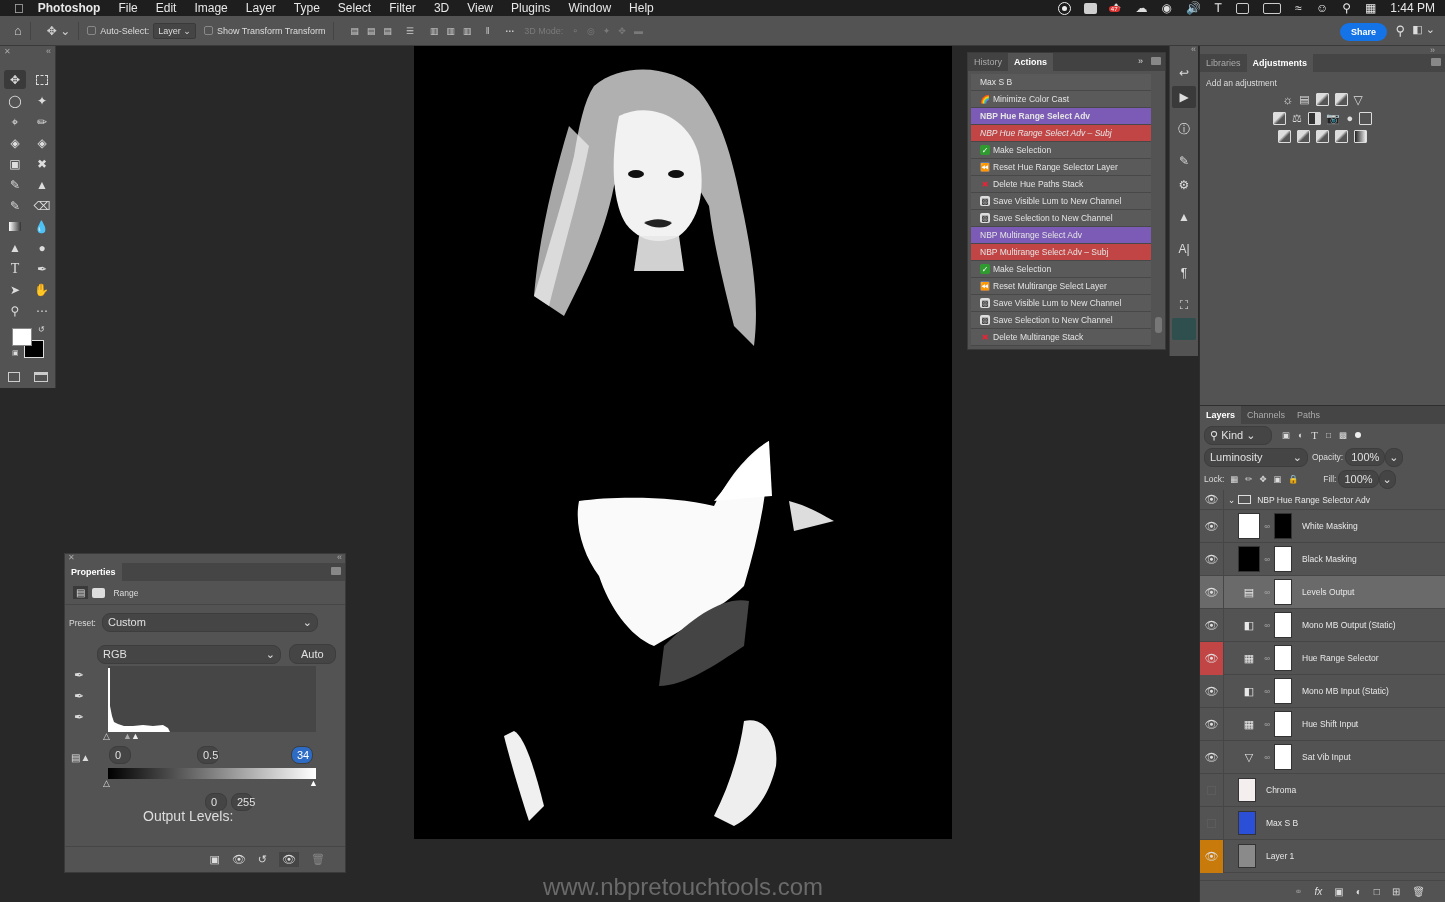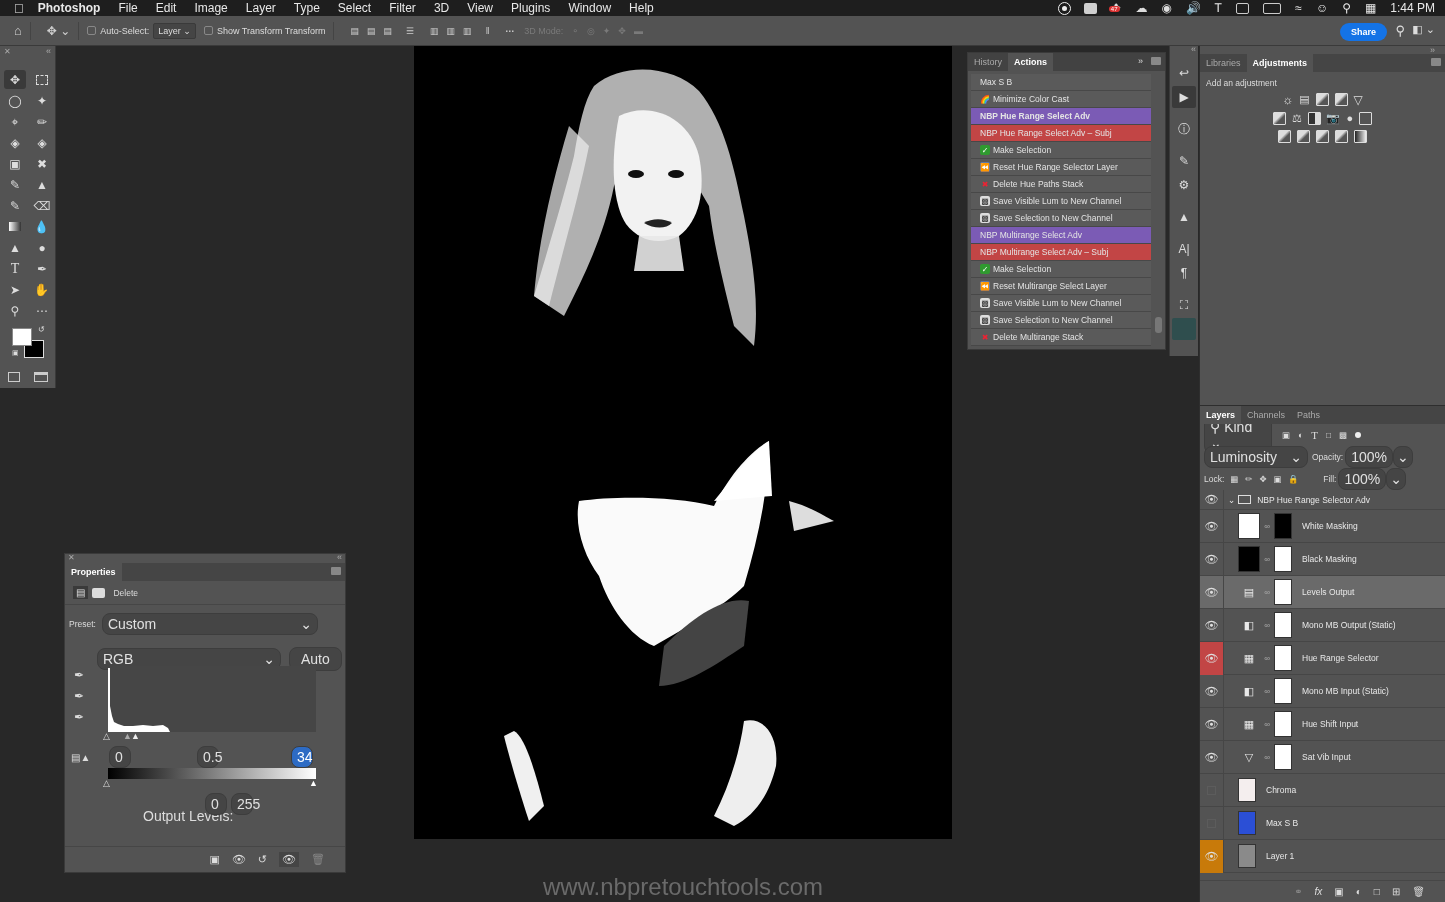--- a/index.html
+++ b/index.html
@@ -44,21 +44,21 @@
   .adjrow{display:flex;gap:6px;justify-content:center;margin-top:5px}
   .adjic{width:13px;height:13px;border:1px solid #ddd;border-radius:1px;background:linear-gradient(135deg,#ddd 40%,#555 60%)}
   
   #layers{left:1200px;top:405px;width:292px;height:497px;background:#535353;border-top:1px solid #2e2e2e}
   .lrow{height:33px;border-bottom:1px solid #464646;display:flex;align-items:center;position:relative;font-size:8.5px;color:#e8e8e8}
   .eye{width:24px;height:33px;display:flex;align-items:center;justify-content:center;border-right:1px solid #464646;color:#ddd;font-size:11px}
   .thumb{width:22px;height:26px;border:1px solid #333;background:#fff}
   .link{width:8px;text-align:center;color:#aaa;font-size:8px;margin:0 3px}
   
   #props{left:64px;top:553px;width:282px;height:320px;background:#535353;border:1px solid #3a3a3a}
-  .field{background:#454545;border:1px solid #3d3d3d;border-radius:8px;font-size:14px;color:#e0e0e0;padding:2px 5px}
+  .field{background:#454545;border:1px solid #3d3d3d;border-radius:8px;font-size:11px;color:#e0e0e0;padding:2px 5px}
 </style>
 </head>
 <body>
 
 <div id="menubar" class="abs">
   <span class="apple"></span>
   <span class="app">Photoshop</span>
   <span class="mi">File</span>
   <span class="mi">Edit</span>
   <span class="mi">Image</span>
@@ -198,21 +198,21 @@
       <div class="act" style="background: rgb(90, 90, 90);">
         <span>Max S B</span>
       </div>
       <div class="act" style="background: rgb(90, 90, 90);">
         <span class="ic" style="background: transparent; color: rgb(255, 136, 0);">🌈</span>
         <span>Minimize Color Cast</span>
       </div>
       <div class="act" style="background: rgb(123, 91, 181); font-weight: bold;">
         <span>NBP Hue Range Select Adv</span>
       </div>
-      <div class="act" style="background: rgb(194, 69, 69);">
+      <div class="act" style="background: rgb(194, 69, 69); font-style: italic;">
         <span>NBP Hue Range Select Adv – Subj</span>
       </div>
       <div class="act" style="background: rgb(90, 90, 90);">
         <span class="ic" style="background: rgb(47, 154, 47); color: rgb(255, 255, 255);">✓</span>
         <span>Make Selection</span>
       </div>
       <div class="act" style="background: rgb(90, 90, 90);">
         <span class="ic" style="background: rgb(74, 120, 192); color: rgb(255, 255, 255);">⏪</span>
         <span>Reset Hue Range Selector Layer</span>
       </div>
@@ -456,21 +456,21 @@
 <div id="props" class="abs">
   <span class="abs" style="left:3px;top:-1px;font-size:8px;color:#aaa">✕</span>
   <span class="abs" style="right:3px;top:-2px;font-size:9px;color:#aaa">«</span>
   <div class="ptabs" style="margin-top:9px;background:#454545">
     <span class="ptab active">Properties</span>
     <span class="abs" style="right:4px;top:4px;width:10px;height:8px;background:#888;border-radius:1px"></span>
   </div>
   <div style="height:24px;display:flex;align-items:center;padding-left:8px;border-bottom:1px solid #464646">
     <span style="background:#3a3a3a;padding:1px 3px;font-size:10px">▤</span>
     <span style="margin-left:4px;width:13px;height:10px;background:#ddd;border-radius:2px;display:inline-block;position:relative"></span>
-    <span style="margin-left:8px;font-size:8.5px">Delete</span>
+    <span style="margin-left:8px;font-size:8.5px">Range</span>
   </div>
   <div style="display:flex;align-items:center;padding:8px 4px 0;font-size:8.5px">
     <span>Preset:</span>
     <span class="field" style="margin-left:6px;width:216px"><span>Custom</span><span style="float:right">⌄</span></span>
   </div>
   <div style="display:flex;align-items:center;padding:12px 0 0 32px;font-size:8.5px">
     <span class="field" style="width:184px"><span>RGB</span><span style="float:right">⌄</span></span>
     <span class="field" style="margin-left:8px;padding:3px 11px">Auto</span>
   </div>
   <span class="abs" style="left:9px;top:114px;font-size:12px">✒</span>

